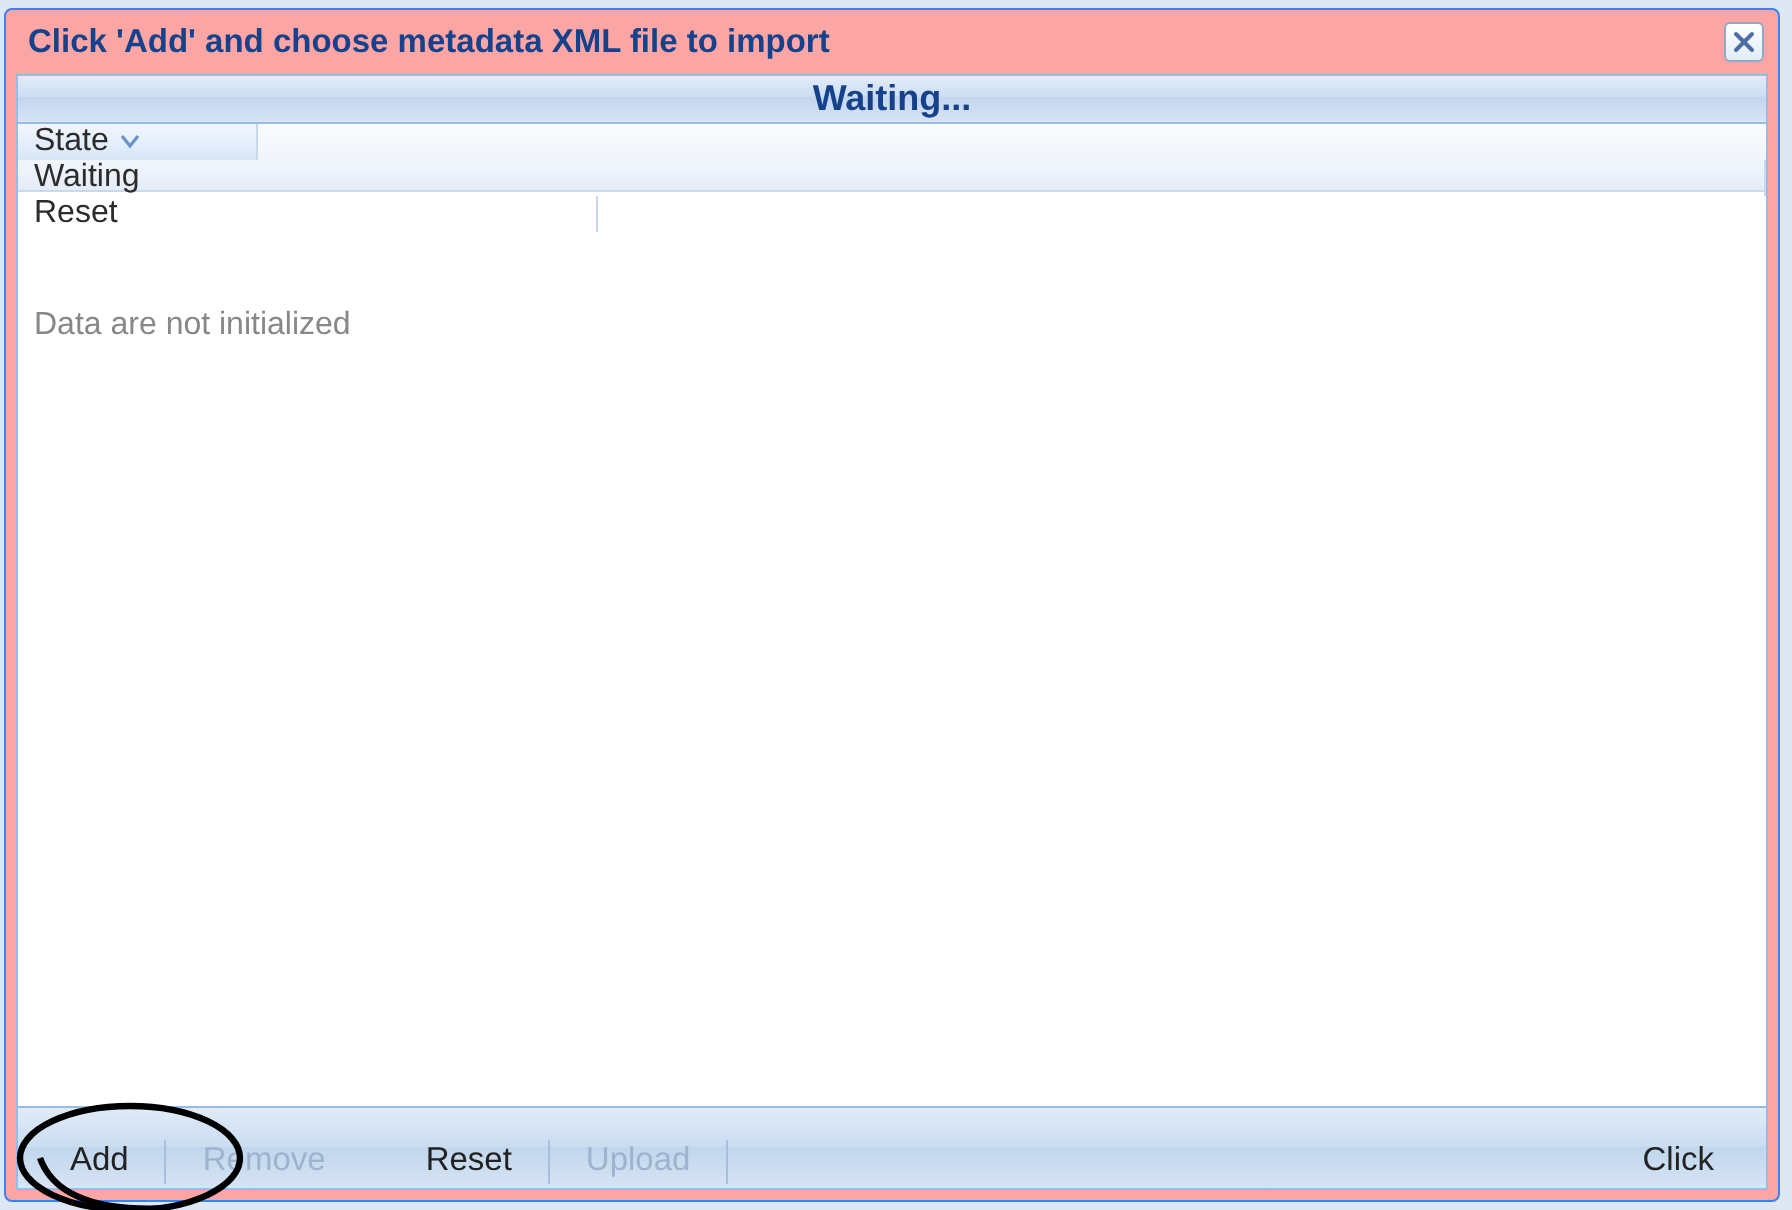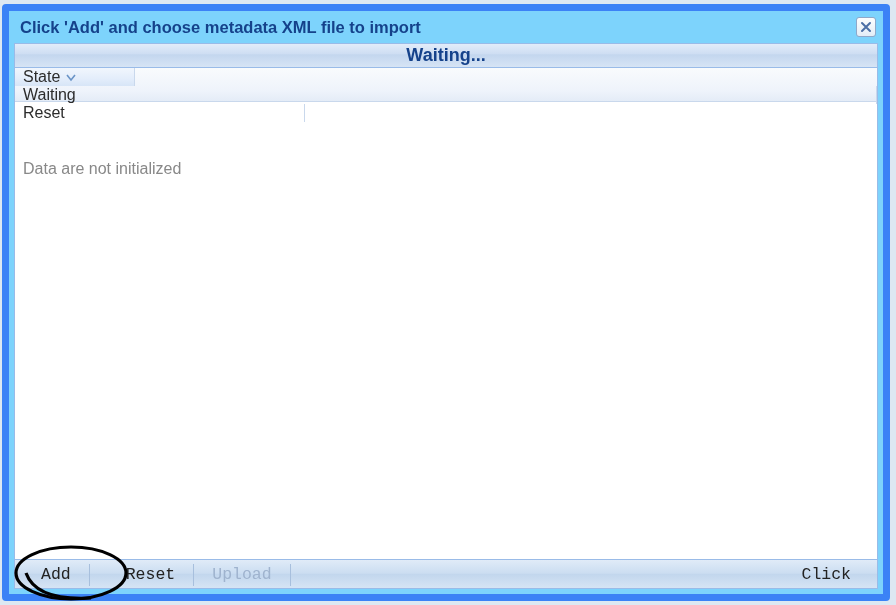--- a/index.html
+++ b/index.html
@@ -7,22 +7,22 @@
       font-family: Tahoma, Arial, sans-serif;
       background: #dde8f2;
       width: 896px;
       height: 605px;
       padding: 4px 6px 4px 2px;
       overflow: hidden;
     }
     .dialog {
       width: 100%;
       height: 100%;
-      background: #7dd3fc;
-      border: 7px solid #3b82f6;
+      background: #fca5a5;
+      border: 1px solid #3b82f6;
       border-radius: 4px;
       padding: 4px 5px 5px 5px;
       display: flex;
       flex-direction: column;
     }
     .title-bar {
       display: flex;
       align-items: center;
       justify-content: space-between;
       padding: 2px 2px 6px 6px;
@@ -104,28 +104,27 @@
     .th-end { width: 22px; border-right: none; }
     .tbody {
       flex: 1;
       padding: 10px 8px;
       font-size: 16px;
       color: #888;
       background: #fff;
       margin-top: 48px;
     }
     .toolbar {
-      height: 28px;
+      height: 40px;
       background: linear-gradient(#e0ebf8, #cbddf1 48%, #c1d6ed 49%, #d6e4f4);
       display: flex;
       align-items: flex-end;
       padding: 0 10px;
       font-size: 16.5px;
       color: #222;
-      font-family: Liberation Mono, monospace;
     }
     .tb-left {
       display: flex;
       align-items: center;
       gap: 0;
       position: relative;
     }
     .tb-btn {
       padding: 4px 16px;
       cursor: pointer;
@@ -191,20 +190,21 @@
     </div>
 
     <div class="toolbar">
       <div class="tb-left">
         <svg class="circle-annot" width="130" height="62" viewBox="0 0 130 62">
           <ellipse cx="60" cy="30" rx="55" ry="26" fill="none" stroke="#000" stroke-width="3.2"></ellipse>
           <path d="M15 30 Q 25 58 80 55" fill="none" stroke="#000" stroke-width="3.2"></path>
         </svg>
         <button class="tb-btn">Add</button>
         <span class="sep"></span>
+        <button class="tb-btn disabled">Remove</button>
         <span style="width:18px"></span>
         <button class="tb-btn">Reset</button>
         <span class="sep"></span>
         <button class="tb-btn disabled">Upload</button>
         <span class="sep"></span>
       </div>
       <div class="spacer"></div>
       <button class="tb-btn">Click</button>
     </div>
   </div>

